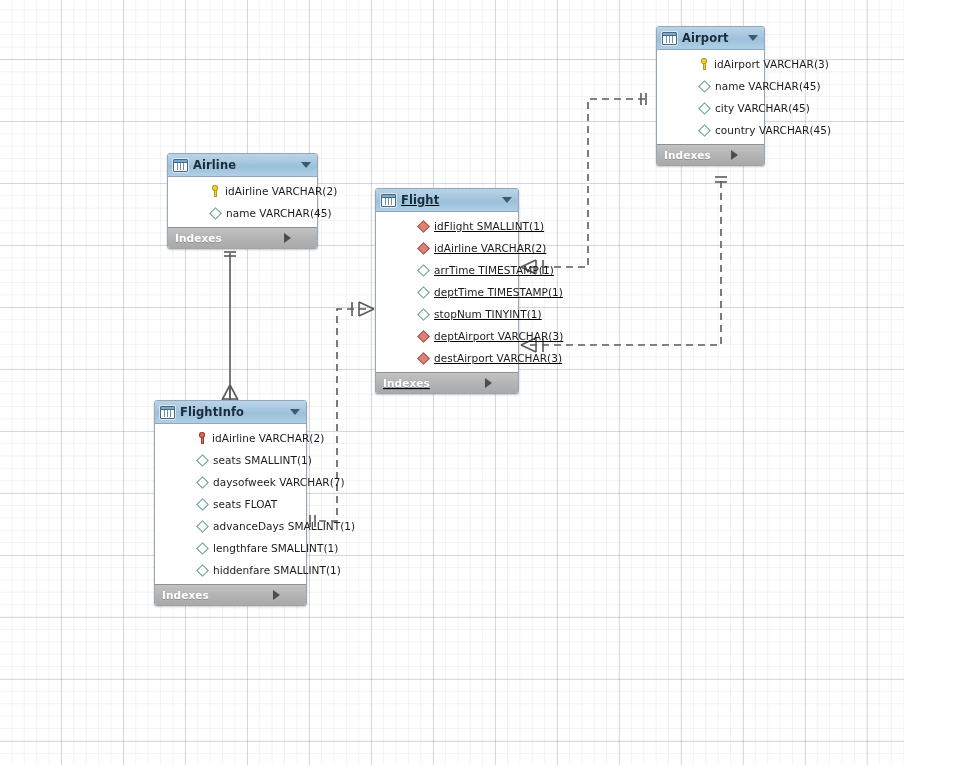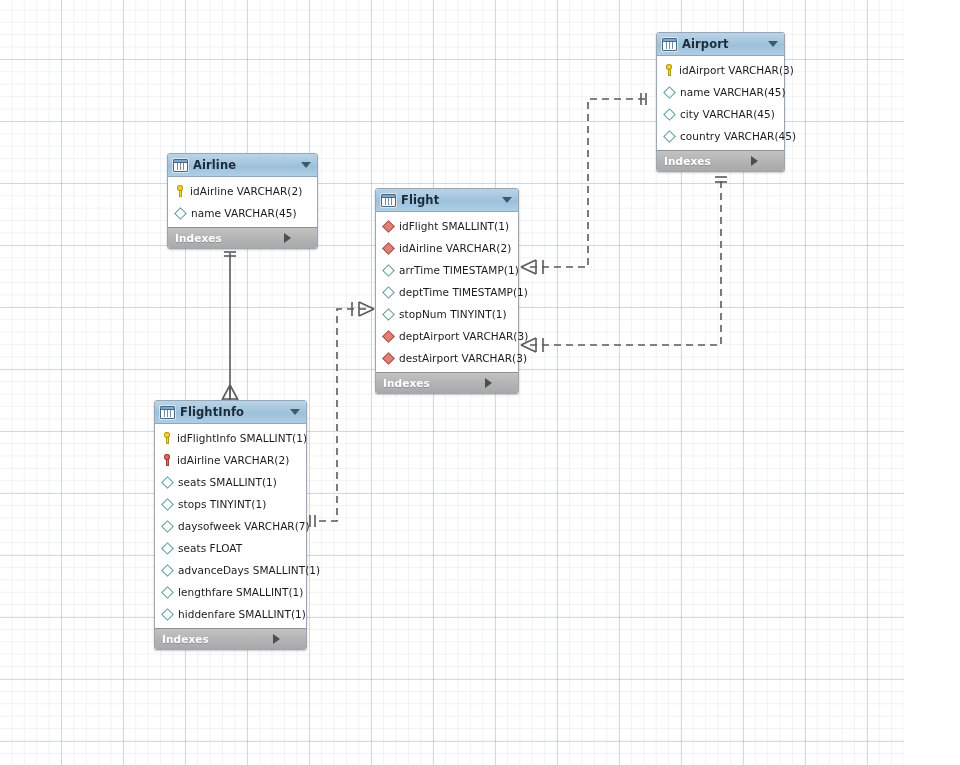--- a/index.html
+++ b/index.html
@@ -91,20 +91,21 @@
   .tbl-cols{
     padding:3px 0 3px 0;
     background:#fff;
   }
   .col{
     display:flex;align-items:center;
     height:22px;
     padding:0 6px 0 7px;
     gap:5px;
     white-space:nowrap;
+    margin-left:35px;
   }
   .col-txt{
     font-size:10.5px;color:#1b1b1b;letter-spacing:.05px;
   }
   
   .gl{flex:0 0 auto;width:10px;height:12px;position:relative;}
   .gl.key:before{
     content:"";position:absolute;left:2px;top:0;width:6px;height:6px;
     border-radius:50%;
   }
@@ -201,21 +202,21 @@
         <path d="M374,309 L359,316"></path>
         <path d="M359,302 L359,316"></path>
         <path d="M352,302 L352,316"></path>
 
         <path d="M310,515 L310,527"></path>
         <path d="M315,515 L315,527"></path>
       </g>
     </g>
   </svg>
 
-  <div class="tbl" id="tbl-airport" style="left:656px;top:32px;width:129px;">
+  <div class="tbl" id="tbl-airport" style="left:656px;top:26px;width:109px;">
     <div class="tbl-shadowbar"></div>
     <div class="tbl-hdr">
       <span class="tbl-ico"></span>
       <span class="tbl-title">Airport</span>
       <span class="tbl-chev"></span>
     </div>
     <div class="tbl-cols">
       <div class="col">
         <span class="gl key key-pk"></span>
         <span class="col-txt">idAirport VARCHAR(3)</span>
@@ -255,21 +256,21 @@
         <span class="gl dia dia-plain"></span>
         <span class="col-txt">name VARCHAR(45)</span>
       </div>
     </div>
     <div class="tbl-ftr">
       <span class="ftr-txt">Indexes</span>
       <span class="ftr-tri"></span>
     </div>
   </div>
 
-  <div class="tbl" id="tbl-flight" style="left:375px;top:188px;width:144px;">
+  <div class="tbl" id="tbl-flight" style="left:375px;top:188px;width:144px;text-decoration:underline;">
     <div class="tbl-shadowbar"></div>
     <div class="tbl-hdr">
       <span class="tbl-ico"></span>
       <span class="tbl-title">Flight</span>
       <span class="tbl-chev"></span>
     </div>
     <div class="tbl-cols">
       <div class="col">
         <span class="gl dia dia-fk"></span>
         <span class="col-txt">idFlight SMALLINT(1)</span>
@@ -307,34 +308,26 @@
 
   <div class="tbl" id="tbl-flightinfo" style="left:154px;top:400px;width:153px;">
     <div class="tbl-shadowbar"></div>
     <div class="tbl-hdr">
       <span class="tbl-ico"></span>
       <span class="tbl-title">FlightInfo</span>
       <span class="tbl-chev"></span>
     </div>
     <div class="tbl-cols">
       <div class="col">
-        <span class="gl key key-pk"></span>
-        <span class="col-txt">idFlightInfo SMALLINT(1)</span>
-      </div>
-      <div class="col">
         <span class="gl key key-pkfk"></span>
         <span class="col-txt">idAirline VARCHAR(2)</span>
       </div>
       <div class="col">
         <span class="gl dia dia-plain"></span>
         <span class="col-txt">seats SMALLINT(1)</span>
-      </div>
-      <div class="col">
-        <span class="gl dia dia-plain"></span>
-        <span class="col-txt">stops TINYINT(1)</span>
       </div>
       <div class="col">
         <span class="gl dia dia-plain"></span>
         <span class="col-txt">daysofweek VARCHAR(7)</span>
       </div>
       <div class="col">
         <span class="gl dia dia-plain"></span>
         <span class="col-txt">seats FLOAT</span>
       </div>
       <div class="col">

